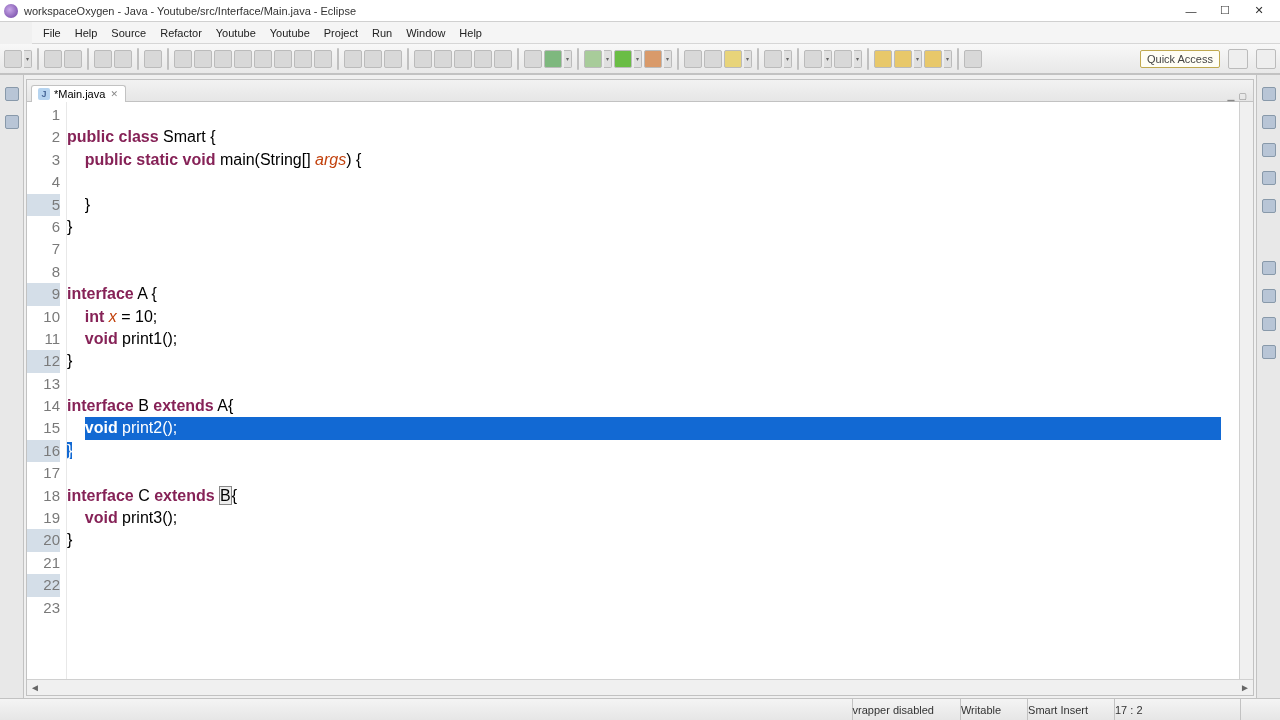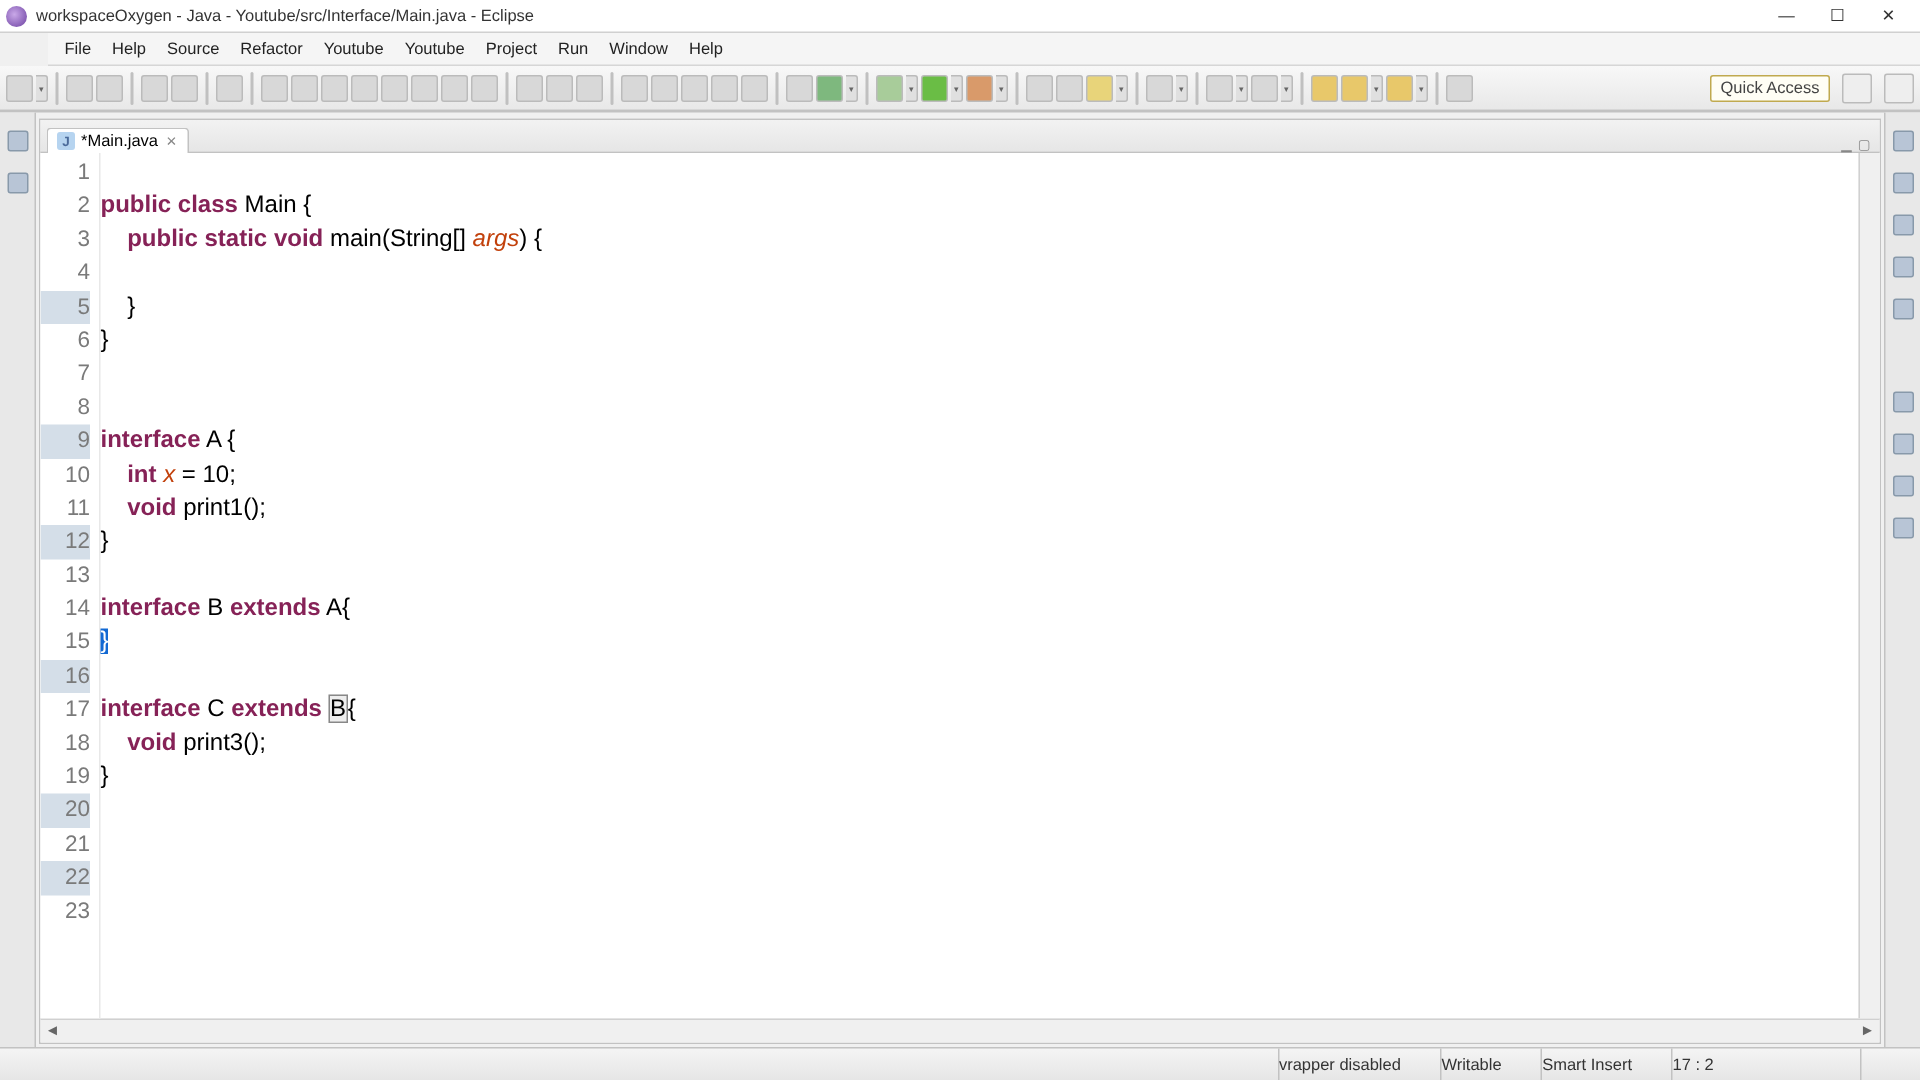--- a/index.html
+++ b/index.html
@@ -180,33 +180,34 @@
           <div class="ln">17</div>
           <div class="ln">18</div>
           <div class="ln">19</div>
           <div class="ln hl mark">20</div>
           <div class="ln">21</div>
           <div class="ln hl">22</div>
           <div class="ln">23</div>
         </div>
       <div class="codearea" id="code">
           <div class="codeline"></div>
-          <div class="codeline"><span class="kw">public</span><span> </span><span class="kw">class</span><span> Main {</span></div>
+          <div class="codeline"><span class="kw">public</span><span> </span><span class="kw">class</span><span> Smart {</span></div>
           <div class="codeline"><span>    </span><span class="kw">public</span><span> </span><span class="kw">static</span><span> </span><span class="kw">void</span><span> main(String[] </span><span class="var">args</span><span>) {</span></div>
           <div class="codeline"></div>
           <div class="codeline"><span>    }</span></div>
           <div class="codeline"><span>}</span></div>
           <div class="codeline"></div>
           <div class="codeline"></div>
           <div class="codeline"><span class="kw">interface</span><span> A {</span></div>
           <div class="codeline"><span>    </span><span class="kw">int</span><span> </span><span class="var">x</span><span> = 10;</span></div>
           <div class="codeline"><span>    </span><span class="kw">void</span><span> print1();</span></div>
           <div class="codeline"><span>}</span></div>
           <div class="codeline"></div>
           <div class="codeline"><span class="kw">interface</span><span> B </span><span class="kw">extends</span><span> A{</span></div>
+          <div class="codeline"><span>    </span><span class="sel" style="display: inline-block; width: calc(100% - 4ch);"><span class="kw">void</span><span> print2();</span></span></div>
           <div class="codeline"><span class="brk">}</span></div>
           <div class="codeline"></div>
           <div class="codeline"><span class="kw">interface</span><span> C </span><span class="kw">extends</span><span> </span><span class="boxsel">B</span><span>{</span></div>
           <div class="codeline"><span>    </span><span class="kw">void</span><span> print3();</span></div>
           <div class="codeline"><span>}</span></div>
           <div class="codeline"></div>
           <div class="codeline"></div>
         </div>
       <div class="ovrview"></div>
     </div>

